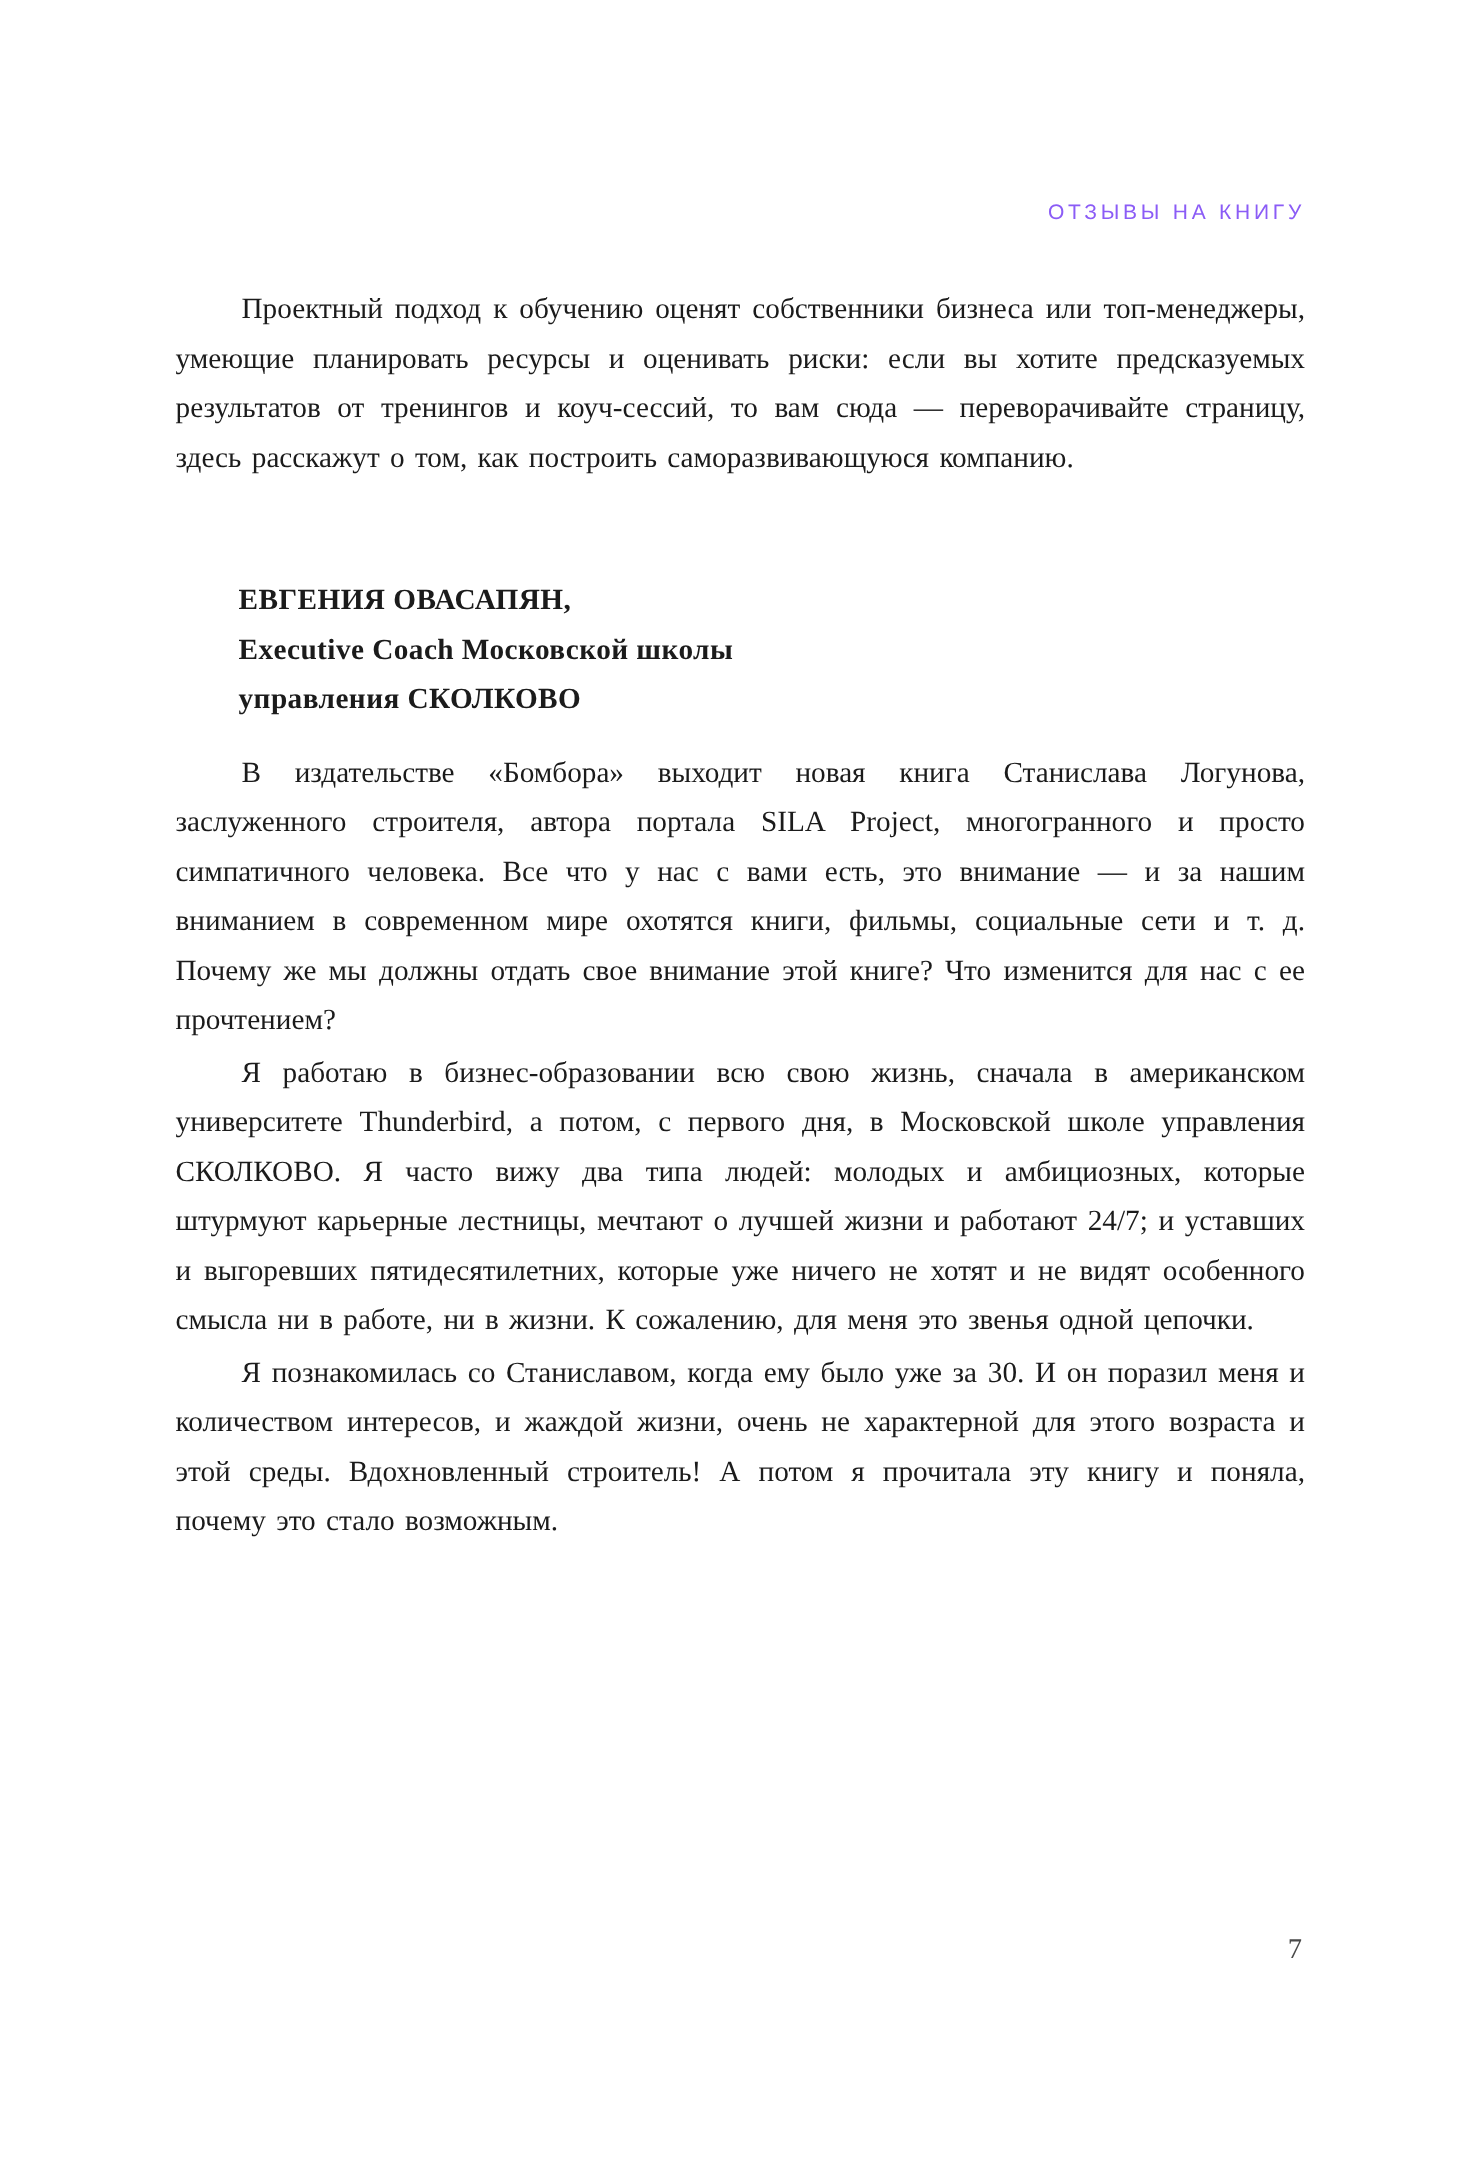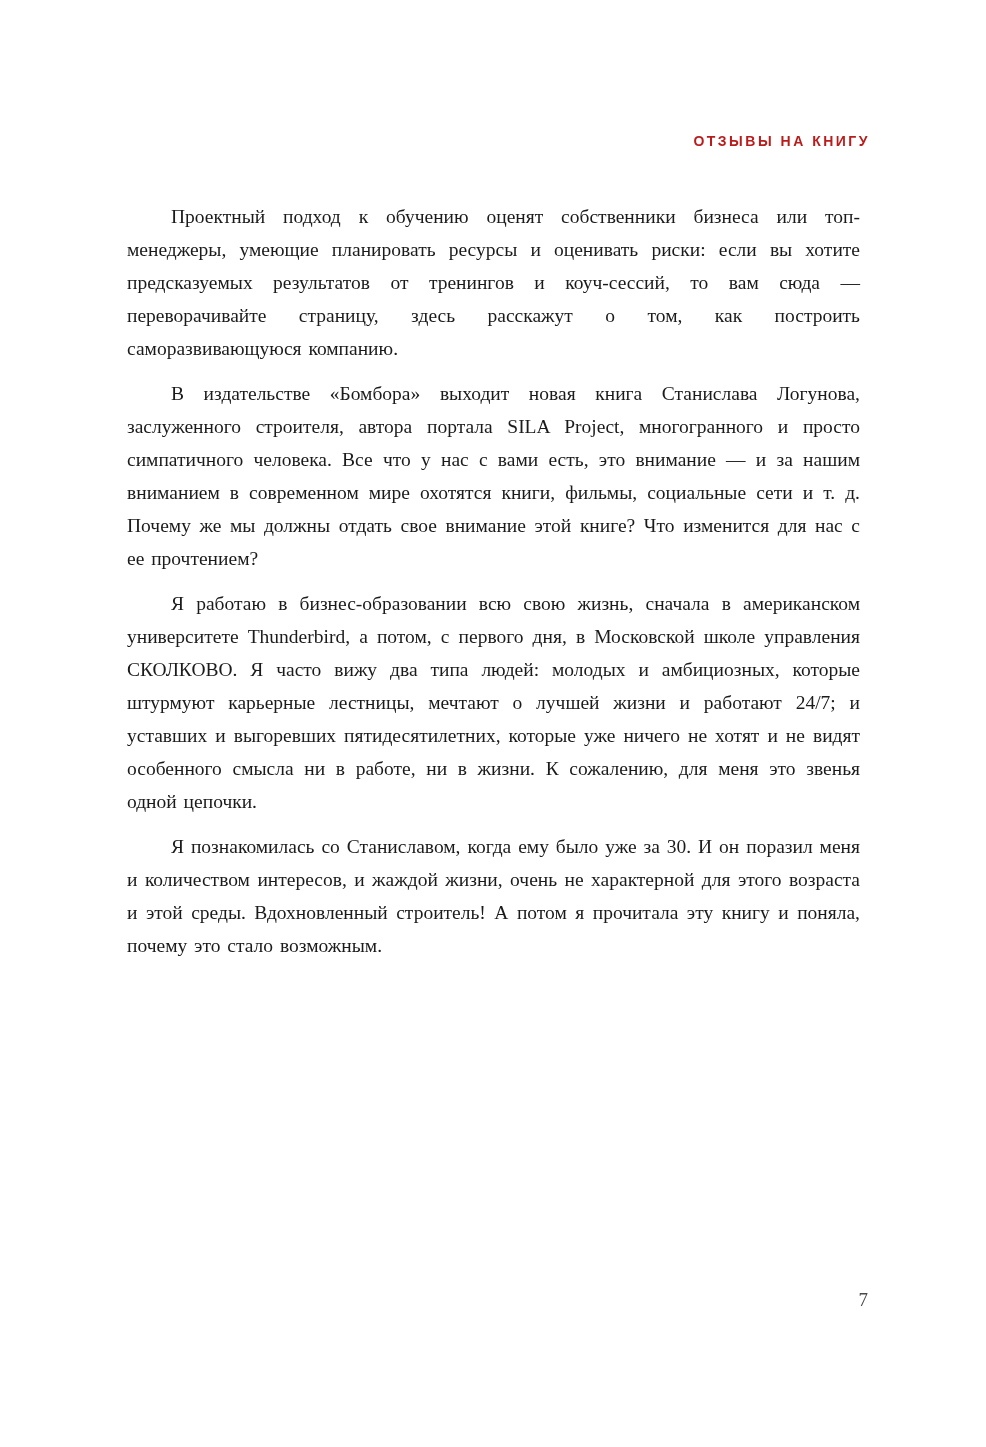--- a/index.html
+++ b/index.html
@@ -16,33 +16,33 @@
       color: #1b1b1b;
       overflow: hidden;
       box-sizing: border-box;
     }
     .running-head {
       position: absolute;
       top: 133px;
       right: 116px;
       font-family: "Liberation Sans", sans-serif;
       font-size: 14px;
-      font-weight: 700;
+      font-weight: 400;
       letter-spacing: 2.5px;
-      color: #b91c1c;
+      color: #8b5cf6;
       text-align: right;
     }
     .text-block {
       position: absolute;
       top: 188px;
       left: 115px;
       width: 757px;
     }
     .para {
-      margin: 12px;
+      margin: 2px;
       font-size: 19.5px;
       line-height: 33px;
       text-align: justify;
       text-indent: 44px;
       word-spacing: 2px;
       hyphens: auto;
     }
     .author-heading {
       margin: 62px 0 16px 44px;
       font-weight: bold;
@@ -66,20 +66,25 @@
 <body>
 
 <div class="page">
 
   <header class="running-head">ОТЗЫВЫ НА КНИГУ</header>
 
   <main class="text-block">
 
     <p class="para">Проектный подход к обучению оценят собственники бизнеса или топ-менеджеры, умеющие планировать ресурсы и оценивать риски: если вы хотите предсказуемых результатов от тренингов и коуч-сессий, то вам сюда — переворачивайте страницу, здесь расскажут о том, как построить саморазвивающуюся компанию.</p>
 
+    <div class="author-heading">
+      <div class="author-line">ЕВГЕНИЯ ОВАСАПЯН,</div>
+      <div class="author-line">Executive Coach Московской школы</div>
+      <div class="author-line">управления СКОЛКОВО</div>
+    </div>
 
     <p class="para">В издательстве «Бомбора» выходит новая книга Станислава Логунова, заслуженного строителя, автора портала SILA Project, многогранного и просто симпатичного человека. Все что у нас с вами есть, это внимание — и за нашим вниманием в современном мире охотятся книги, фильмы, социальные сети и т. д. Почему же мы должны отдать свое внимание этой книге? Что изменится для нас с ее прочтением?</p>
 
     <p class="para">Я работаю в бизнес-образовании всю свою жизнь, сначала в американском университете Thunderbird, а потом, с первого дня, в Московской школе управления СКОЛКОВО. Я часто вижу два типа людей: молодых и амбициозных, которые штурмуют карьерные лестницы, мечтают о лучшей жизни и работают 24/7; и уставших и выгоревших пятидесятилетних, которые уже ничего не хотят и не видят особенного смысла ни в работе, ни в жизни. К сожалению, для меня это звенья одной цепочки.</p>
 
     <p class="para">Я познакомилась со Станиславом, когда ему было уже за 30. И он поразил меня и количеством интересов, и жаждой жизни, очень не характерной для этого возраста и этой среды. Вдохновленный строитель! А потом я прочитала эту книгу и поняла, почему это стало возможным.</p>
 
 
   </main>
 

